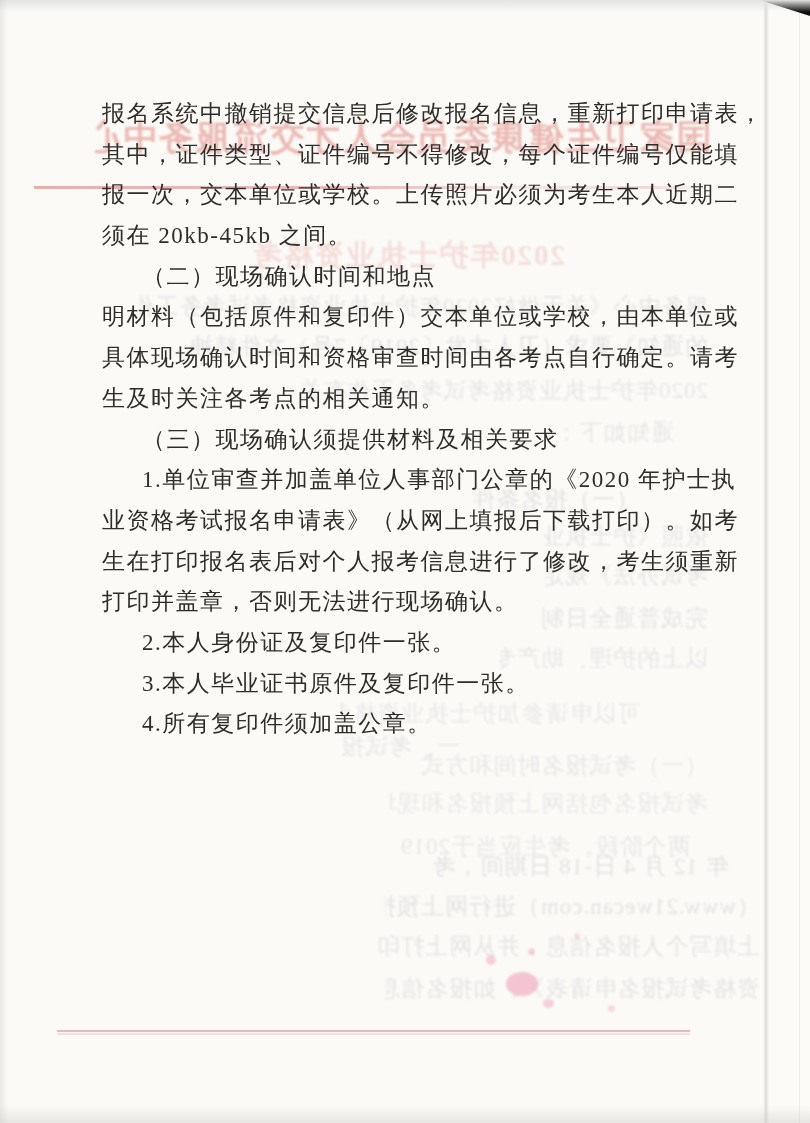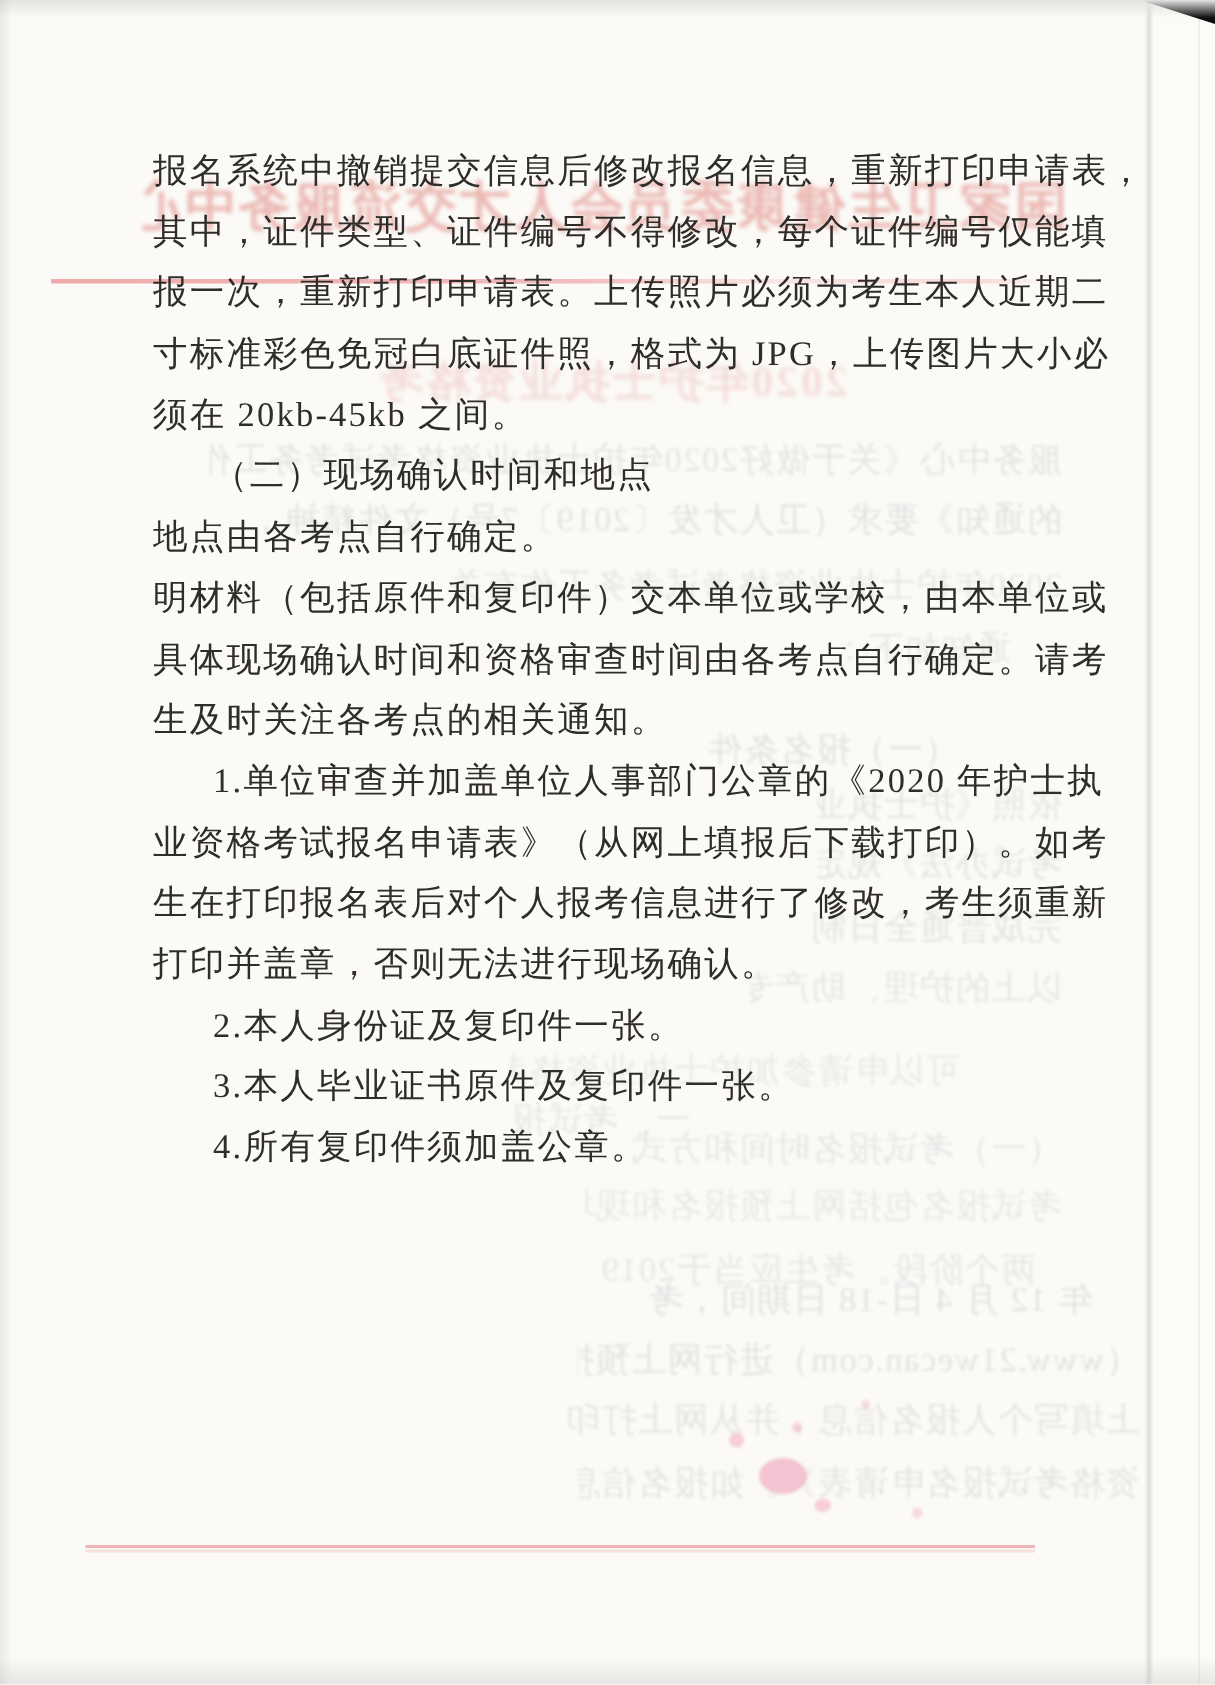--- a/index.html
+++ b/index.html
@@ -80,28 +80,27 @@
       <div class="smudge" style="position: absolute; left: 528px; top: 948px; width: 7px; height: 7px; opacity: 0.35;"></div>
       <div class="smudge" style="position: absolute; left: 543px; top: 999px; width: 11px; height: 9px; opacity: 0.4;"></div>
       <div class="smudge" style="position: absolute; left: 608px; top: 1005px; width: 7px; height: 7px; opacity: 0.3;"></div>
       <div class="smudge" style="position: absolute; left: 574px; top: 933px; width: 6px; height: 6px; opacity: 0.25;"></div>
     </div>
 
   <div class="doc">
 
   <div class="line">报名系统中撤销提交信息后修改报名信息，重新打印申请表，</div>
       <div class="line">其中，证件类型、证件编号不得修改，每个证件编号仅能填</div>
-      <div class="line">报一次，重新打印申请表。上传照片必须为考生本人近期二</div>
-      <div class="line">寸标准彩色免冠白底证件照，格式为 JPG，上传图片大小必</div>
+      <div class="line">报一次，交本单位或学校。上传照片必须为考生本人近期二</div>
       <div class="line">须在 20kb-45kb 之间。</div>
       <div class="line indent">（二）现场确认时间和地点</div>
-      <div class="line">地点由各考点自行确定。</div>
       <div class="line">明材料（包括原件和复印件）交本单位或学校，由本单位或</div>
       <div class="line">具体现场确认时间和资格审查时间由各考点自行确定。请考</div>
       <div class="line">生及时关注各考点的相关通知。</div>
+      <div class="line indent">（三）现场确认须提供材料及相关要求</div>
       <div class="line indent">1.单位审查并加盖单位人事部门公章的《2020 年护士执</div>
       <div class="line">业资格考试报名申请表》（从网上填报后下载打印）。如考</div>
       <div class="line">生在打印报名表后对个人报考信息进行了修改，考生须重新</div>
       <div class="line">打印并盖章，否则无法进行现场确认。</div>
       <div class="line indent">2.本人身份证及复印件一张。</div>
       <div class="line indent">3.本人毕业证书原件及复印件一张。</div>
       <div class="line indent">4.所有复印件须加盖公章。</div>
     </div>
 
   <div class="crease-right"></div>

